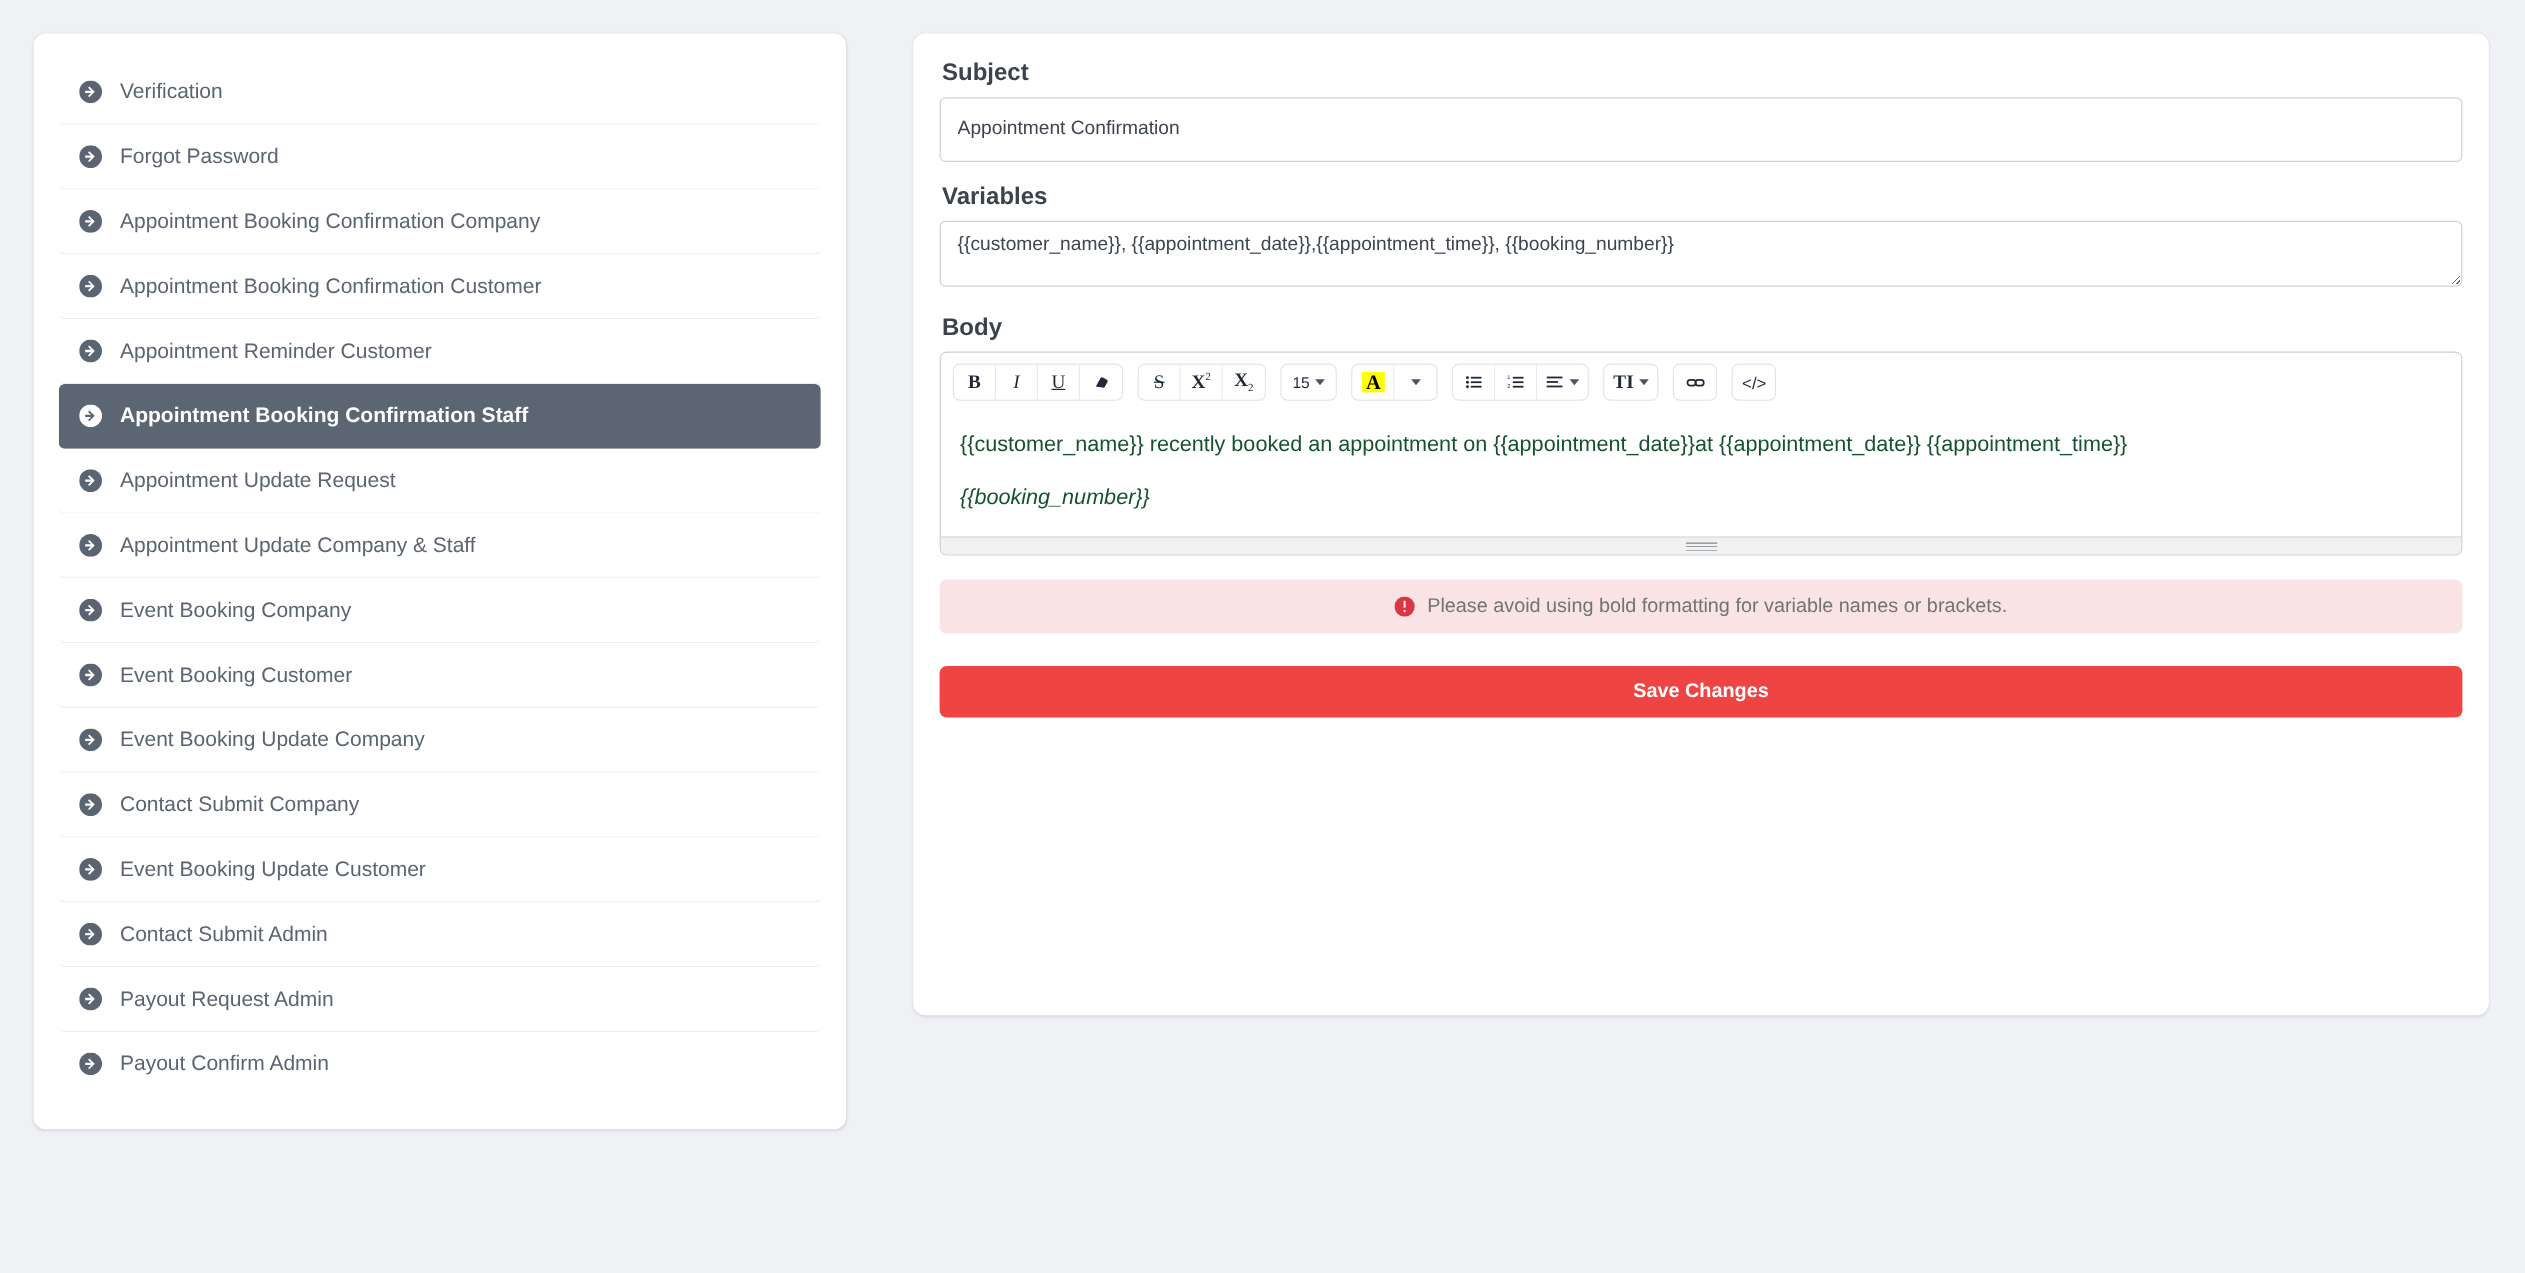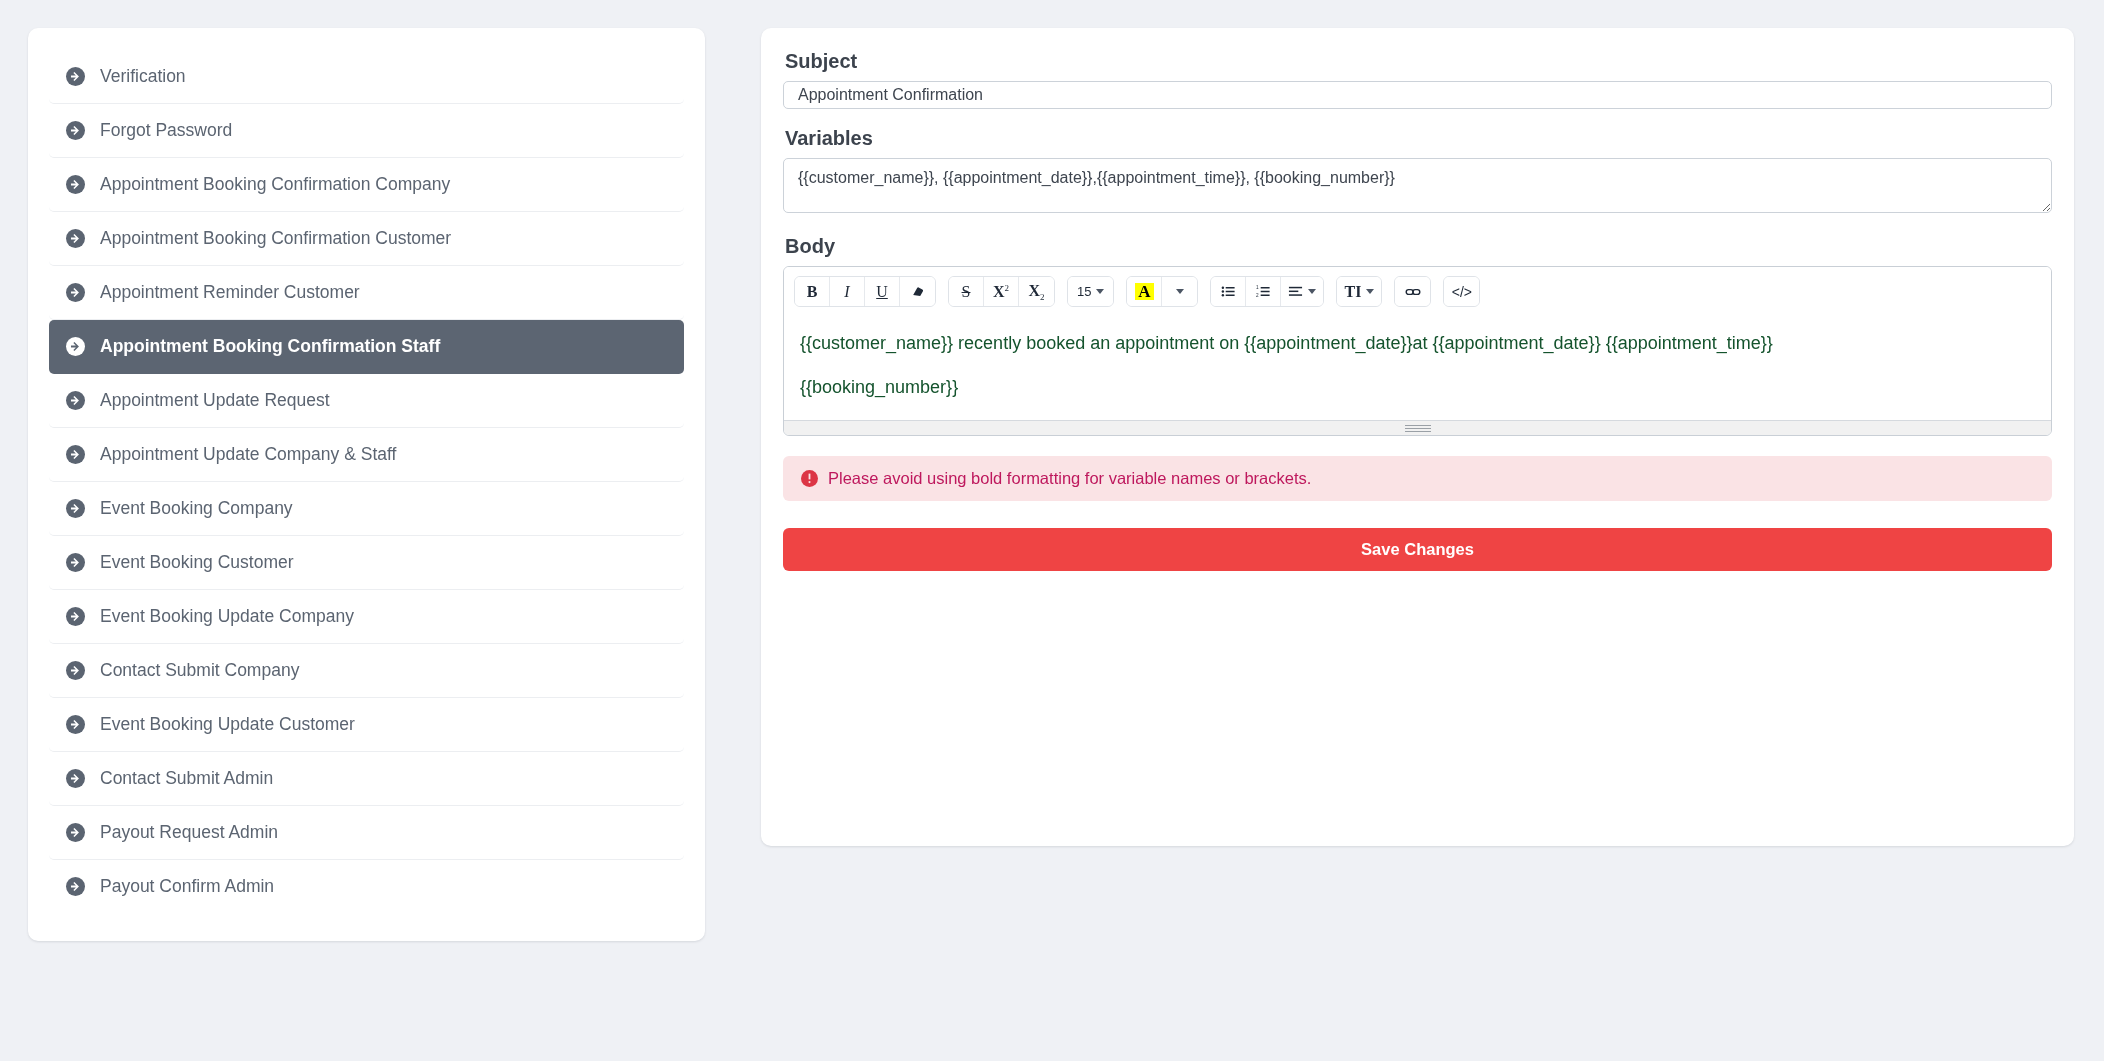--- a/index.html
+++ b/index.html
@@ -71,21 +71,21 @@
     min-height: 818px;
   }
   .field-label {
     font-size: 20px;
     font-weight: bold;
     color: #3c434d;
     margin: 0 0 8px 2px;
   }
   .text-input {
     width: 100%;
-    height: 28px;
+    height: 54px;
     border: 1px solid #ccd2d9;
     border-radius: 5px;
     background: #fff;
     padding: 8px 14px;
     font-size: 16px;
     color: #3e454f;
     font-family: "Liberation Sans", sans-serif;
     outline: none;
   }
   .spacer-20 { height: 18px; }
@@ -170,21 +170,21 @@
   .icon-svg { display: block; }
 
   .editor-body {
     padding: 14px 16px 8px 16px;
     min-height: 104px;
     font-size: 18px;
     color: #14532d;
     line-height: 1.45;
   }
   .editor-body p { margin: 0 0 18px 0; }
-  .editor-body p:last-child { margin-bottom: 0; }
+  .editor-body p:last-child { margin-bottom: 0; font-style: italic; }
   .editor-footer {
     height: 15px;
     background: #f1f1f1;
     border-top: 1px solid #d5d9de;
     display: flex;
     align-items: center;
     justify-content: center;
   }
   .grip {
     width: 26px; height: 7px;
@@ -196,22 +196,23 @@
 
   
   .alert {
     margin-top: 20px;
     background: #fae3e5;
     border-radius: 6px;
     padding: 13px 18px;
     display: flex;
     align-items: center;
     gap: 10px;
-    color: #be185d;
+    color: #737373;
     font-size: 16.5px;
+    justify-content: center;
   }
   .alert-icon { width: 17px; height: 17px; flex: 0 0 17px; }
 
   
   .save-btn {
     margin-top: 27px;
     width: 100%;
     height: 43px;
     background: #ef4444;
     color: #ffffff;

